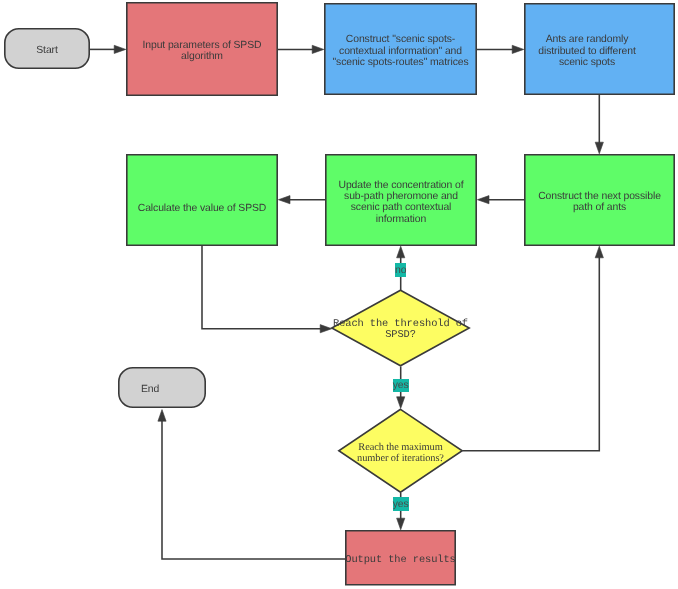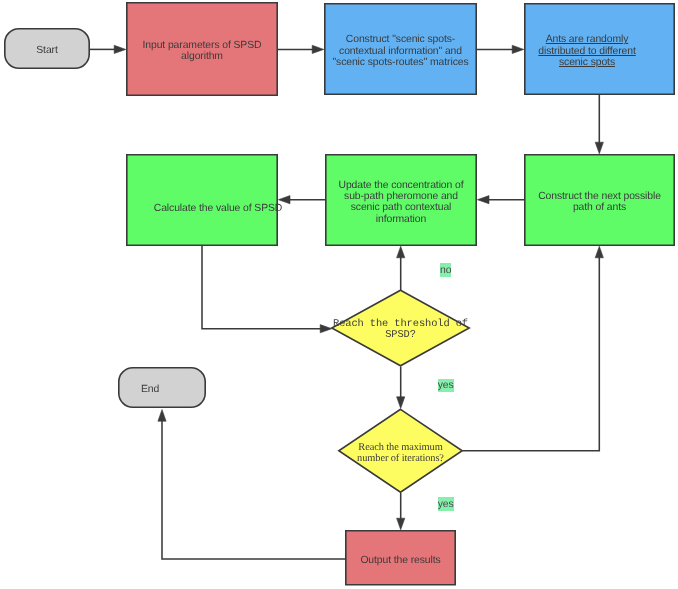--- a/index.html
+++ b/index.html
@@ -6,22 +6,22 @@
   html,body{margin:0;padding:0;}
   body{width:678px;height:589px;background:#ffffff;font-family:"Liberation Sans",sans-serif;overflow:hidden;
         -webkit-font-smoothing:antialiased;text-rendering:geometricPrecision;}
   #canvas{position:relative;width:678px;height:589px;background:#fff;transform:translateZ(0);}
   svg#shapes,svg#edges{position:absolute;left:0;top:0;width:678px;height:589px;}
   svg#edges{pointer-events:none;}
   .node{position:absolute;box-sizing:border-box;display:flex;align-items:center;justify-content:center;
         text-align:center;color:#3b3b3b;font-size:10.4px;letter-spacing:-0.1px;line-height:11.35px;}
   .node .t{display:block;position:relative;top:2.2px;}
   .ln{display:block;white-space:nowrap;transform:translateZ(0);}
-  .elabel{position:absolute;font-size:10.4px;letter-spacing:-0.1px;line-height:12px;color:#4a4a4a;background:#86efac;
-          text-align:left;white-space:nowrap;transform:translateZ(0);padding-top:1.5px;margin-left:45px;}
+  .elabel{position:absolute;font-size:10.4px;letter-spacing:-0.1px;line-height:12px;color:#4a4a4a;background:#14b8a6;
+          text-align:left;white-space:nowrap;transform:translateZ(0);padding-top:1.5px;}
 </style>
 </head>
 <body>
 
 <div id="canvas">
   <svg id="shapes" viewBox="0 0 678 589" xmlns="http://www.w3.org/2000/svg">
       <path d="M 18.8 28.8 H 75.2 A 14 14 0 0 1 89.2 42.8 V 54.2 A 14 14 0 0 1 75.2 68.2 H 18.8 A 14 14 0 0 1 4.8 54.2 V 42.8 A 14 14 0 0 1 18.8 28.8 Z" fill="#d2d2d2" stroke="#3a3a3a" stroke-width="1.6" stroke-linejoin="miter"></path>
       <path d="M 126.8 2.8 H 277.2 V 95.2 H 126.8 Z" fill="#e47679" stroke="#3a3a3a" stroke-width="1.6" stroke-linejoin="miter"></path>
       <path d="M 324.8 3.8 H 476.2 V 94.2 H 324.8 Z" fill="#62b1f3" stroke="#3a3a3a" stroke-width="1.6" stroke-linejoin="miter"></path>
       <path d="M 524.8 3.8 H 674.2 V 94.2 H 524.8 Z" fill="#62b1f3" stroke="#3a3a3a" stroke-width="1.6" stroke-linejoin="miter"></path>
@@ -95,42 +95,42 @@
           <span class="ln">algorithm</span>
         </span>
       </div>
       <div class="node" style="left: 324px; top: 3px; width: 153px; height: 92px;">
         <span class="t">
           <span class="ln">Construct "scenic spots-</span>
           <span class="ln">contextual information" and</span>
           <span class="ln">"scenic spots-routes" matrices</span>
         </span>
       </div>
-      <div class="node" style="left: 524px; top: 3px; width: 126px; height: 92px; text-decoration: underline;">
+      <div class="node" style="left: 524px; top: 3px; width: 126px; height: 92px;">
         <span class="t">
           <span class="ln">Ants are randomly</span>
           <span class="ln">distributed to different</span>
           <span class="ln">scenic spots</span>
         </span>
       </div>
       <div class="node" style="left: 524px; top: 154px; width: 151px; height: 92px;">
         <span class="t">
           <span class="ln">Construct the next possible</span>
           <span class="ln">path of ants</span>
         </span>
       </div>
       <div class="node" style="left: 325px; top: 154px; width: 152px; height: 92px; border-radius: 13px;">
         <span class="t">
           <span class="ln">Update the concentration of</span>
           <span class="ln">sub-path pheromone and</span>
           <span class="ln">scenic path contextual</span>
           <span class="ln">information</span>
         </span>
       </div>
-      <div class="node" style="left: 126px; top: 154px; width: 152px; height: 104px; margin-left: 16px;">
+      <div class="node" style="left: 126px; top: 154px; width: 152px; height: 104px;">
         <span class="t">
           <span class="ln">Calculate the value of SPSD</span>
         </span>
       </div>
       <div class="node dia" style="left: 331px; top: 289.4px; width: 139px; height: 77.2px; font-family: Liberation Mono, monospace;">
         <span class="t">
           <span class="ln">Reach the threshold of</span>
           <span class="ln">SPSD?</span>
         </span>
       </div>
@@ -138,21 +138,21 @@
         <span class="t">
           <span class="ln">Reach the maximum</span>
           <span class="ln">number of iterations?</span>
         </span>
       </div>
       <div class="node" style="left: 118px; top: 367px; width: 64px; height: 41px;">
         <span class="t">
           <span class="ln">End</span>
         </span>
       </div>
-      <div class="node" style="left: 345px; top: 530px; width: 111px; height: 55.6px;">
+      <div class="node" style="left: 345px; top: 530px; width: 111px; height: 55.6px; font-family: Liberation Mono, monospace;">
         <span class="t" style="top: 3.2px;">
           <span class="ln">Output the results</span>
         </span>
       </div>
     </div>
   <div id="labels">
       <span class="elabel" style="left: 395.02px; top: 263.25px;">no</span>
       <span class="elabel" style="left: 392.762px; top: 378.55px;">yes</span>
       <span class="elabel" style="left: 392.762px; top: 497.25px;">yes</span>
     </div>

